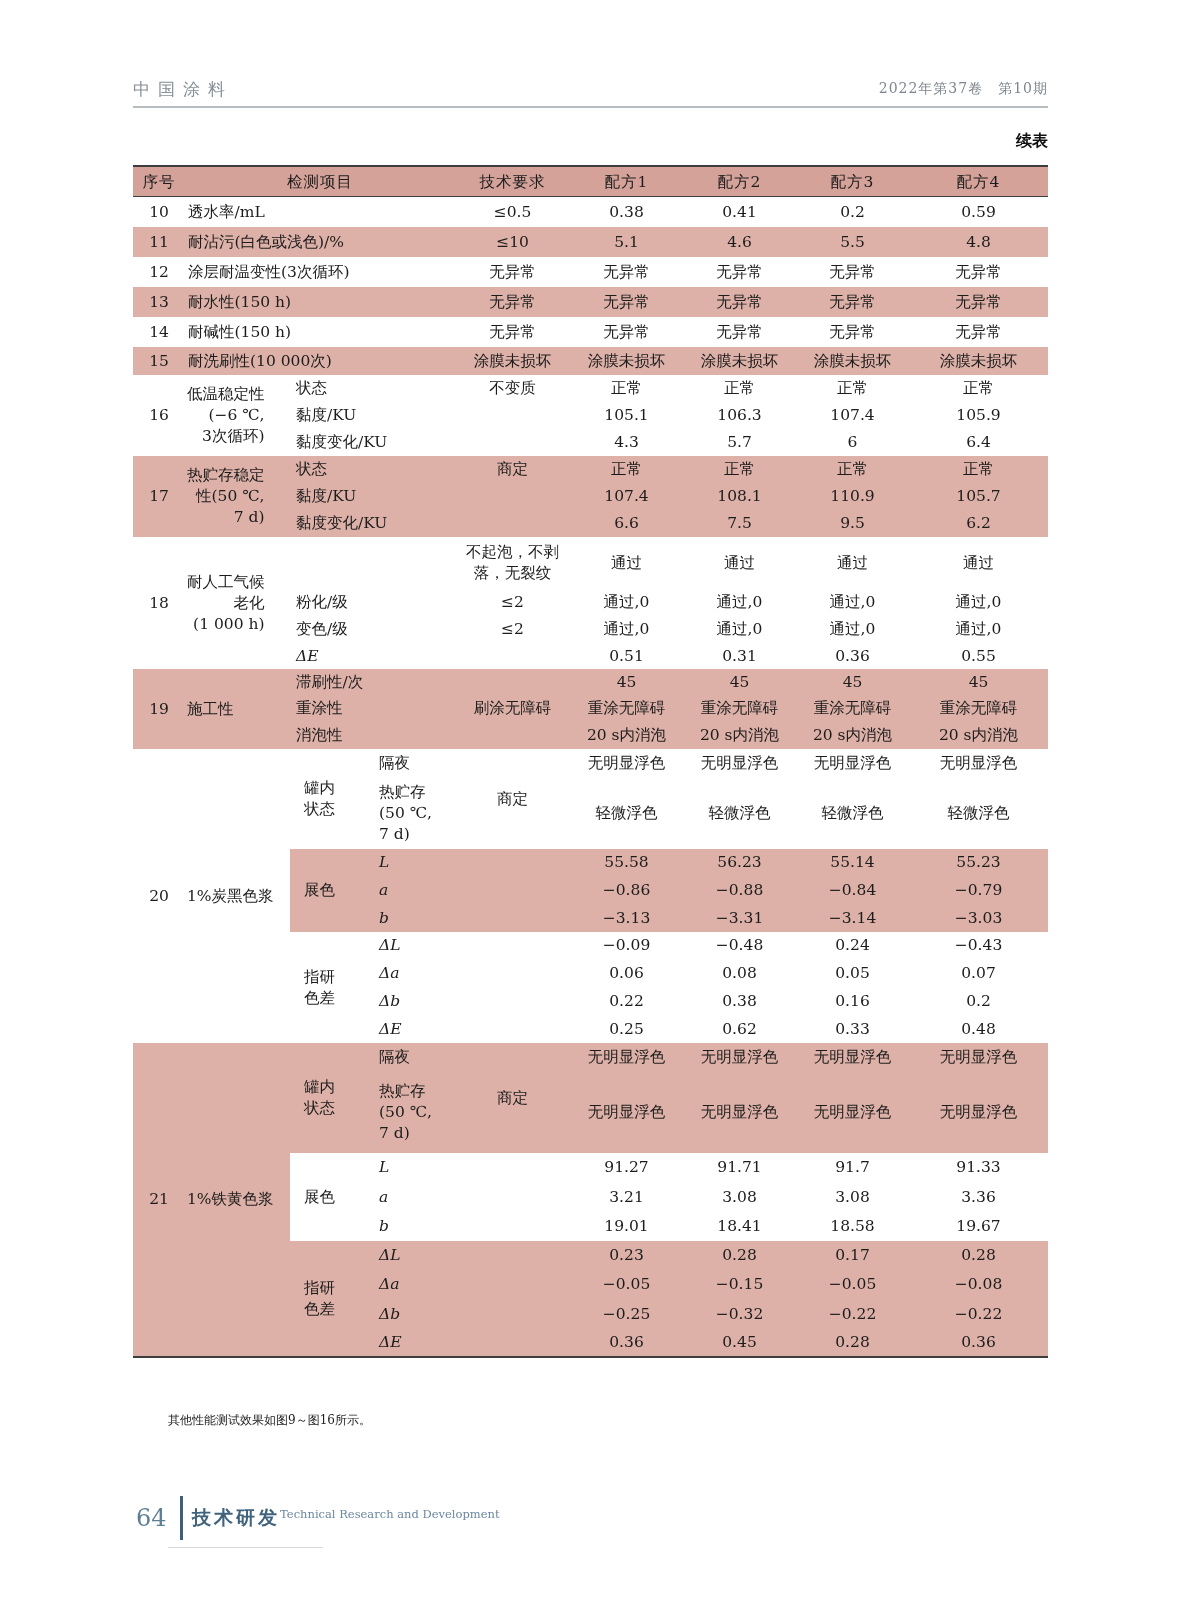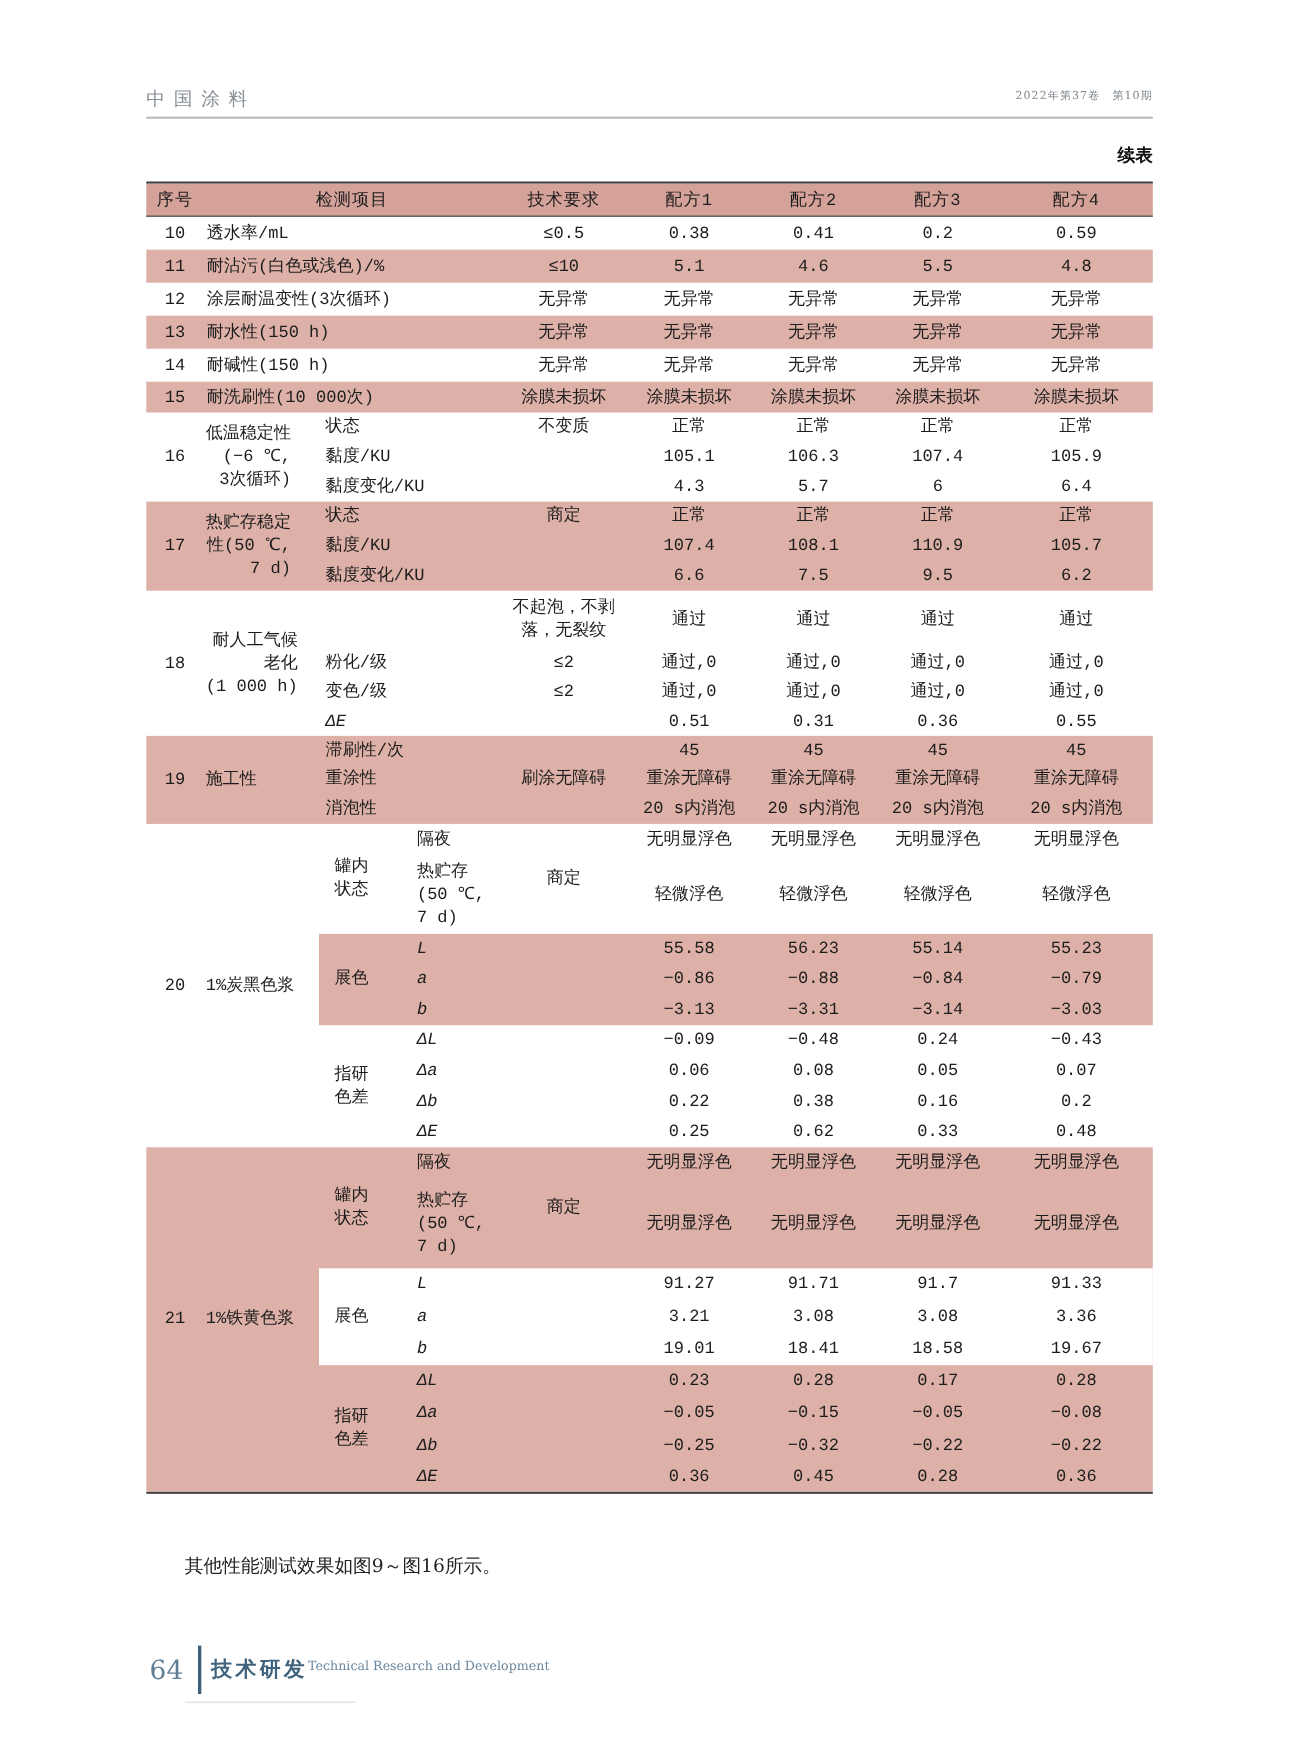--- a/index.html
+++ b/index.html
@@ -1,21 +1,21 @@
 <!DOCTYPE html>
 <html><head>
 <meta charset="utf-8">
 <style>
   html,body{margin:0;padding:0;background:#ffffff;}
   #page{position:relative;width:1187px;height:1600px;background:#ffffff;overflow:hidden;
         font-family:"DejaVu Serif","Liberation Serif",serif;color:#1c1c1c;}
 
   
   #journal{position:absolute;left:133px;top:78px;font-size:17px;letter-spacing:8px;color:#878f96;}
-  #issue{position:absolute;right:139px;top:80px;font-size:10px;color:#7d868e;letter-spacing:1px;}
+  #issue{position:absolute;right:139px;top:80px;font-size:14px;color:#7d868e;letter-spacing:1px;}
   #head-rule{position:absolute;left:133px;top:106px;width:915px;height:1.5px;background:#b8bdc1;}
   #continued{position:absolute;right:139px;top:131px;font-size:16px;font-weight:bold;color:#111;}
 
   
   #tbl{position:absolute;left:133px;top:165px;display:grid;
        border-top:2.5px solid #3d3d3d;border-bottom:2px solid #3d3d3d;}
   .band{position:relative;z-index:0;}
   .band.hdr{background:#d5a29a;border-bottom:1.5px solid #3d3d3d;}
   .band.pink{background:#ddb1a8;}
   .band.white{background:#ffffff;}
@@ -25,41 +25,41 @@
   .l{justify-content:flex-start;text-align:left;padding-left:3px;}
   .l2{justify-content:flex-start;text-align:right;padding-left:2px;}
   .l3{justify-content:flex-start;text-align:left;padding-left:6px;}
   .lg{justify-content:flex-start;text-align:left;padding-left:14px;}
   .l4{justify-content:flex-start;text-align:left;padding-left:4px;}
   .pre{white-space:pre-line;}
   .math{font-style:italic;}
   .hd{letter-spacing:1px;}
 
   
-  #note{position:absolute;left:168px;top:1412px;font-size:17px;color:#222;}
+  #note{position:absolute;left:168px;top:1412px;font-size:12px;color:#222;}
 
   
   #footer{position:absolute;left:136px;top:1496px;display:flex;align-items:center;}
   #page-num{font-size:24px;color:#5e7e96;}
   #footer-bar{width:3.5px;height:44px;background:#3c5f7b;margin:0 9px 0 13px;}
   #footer-sec{display:flex;flex-direction:row;justify-content:center;}
   #sec-cn{font-size:19px;font-weight:bold;color:#3f627d;letter-spacing:3px;}
   #sec-en{font-size:11.5px;color:#6b87a0;margin-top:2px;}
   #footer-rule{position:absolute;left:168px;top:1547px;width:155px;height:1px;background:#d8dcdf;}
 </style>
 </head>
 <body>
 
 <div id="page">
   <div id="journal">中国涂料</div>
   <div id="issue">2022年第37卷　第10期</div>
   <div id="head-rule"></div>
   <div id="continued">续表</div>
 
-  <div id="tbl" style="grid-template-columns: 52px 105px 85px 80px 115px 113px 113px 113px 139px; grid-template-rows: 30px 30px 30px 30px 30px 30px 28px 27px 27px 27px 27px 27px 27px 52px 27px 27px 26px 26px 27px 27px 28px 72px 27px 28px 28px 27px 28px 28px 28px 28px 82px 29px 30px 29px 28px 30px 30px 27px; font-family: Liberation Mono, monospace;">
+  <div id="tbl" style="grid-template-columns: 52px 105px 85px 80px 115px 113px 113px 113px 139px; grid-template-rows: 30px 30px 30px 30px 30px 30px 28px 27px 27px 27px 27px 27px 27px 52px 27px 27px 26px 26px 27px 27px 28px 72px 27px 28px 28px 27px 28px 28px 28px 28px 82px 29px 30px 29px 28px 30px 30px 27px;">
       <div class="band hdr" style="grid-area: 1 / 1 / span 1 / span 9;"></div>
       <div class="cell c hd" style="grid-area: 1 / 1 / span 1 / span 1;">序号</div>
       <div class="cell c hd" style="grid-area: 1 / 2 / span 1 / span 3;">检测项目</div>
       <div class="cell c hd" style="grid-area: 1 / 5 / span 1 / span 1;">技术要求</div>
       <div class="cell c hd" style="grid-area: 1 / 6 / span 1 / span 1;">配方1</div>
       <div class="cell c hd" style="grid-area: 1 / 7 / span 1 / span 1;">配方2</div>
       <div class="cell c hd" style="grid-area: 1 / 8 / span 1 / span 1;">配方3</div>
       <div class="cell c hd" style="grid-area: 1 / 9 / span 1 / span 1;">配方4</div>
       <div class="cell c" style="grid-area: 2 / 1 / span 1 / span 1;">10</div>
       <div class="cell l" style="grid-area: 2 / 2 / span 1 / span 3;">透水率/mL</div>

